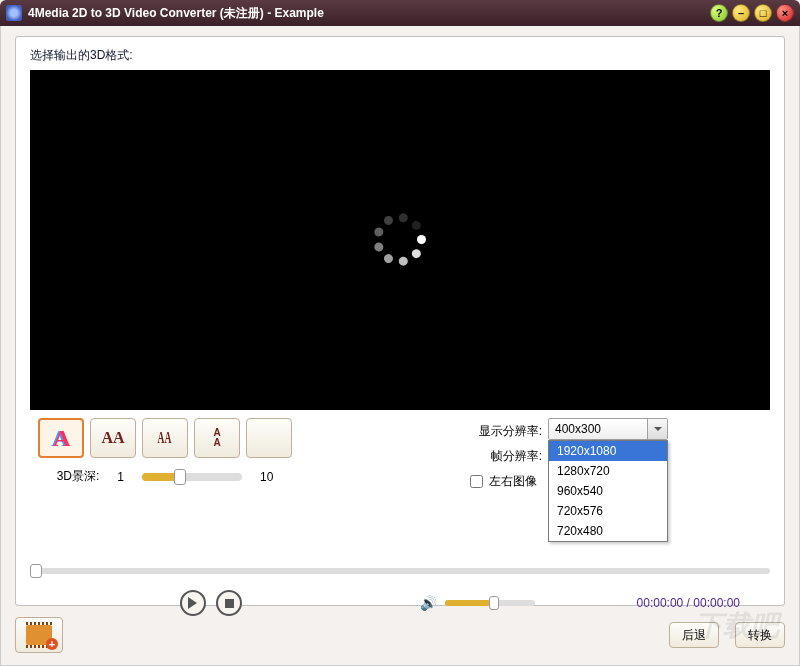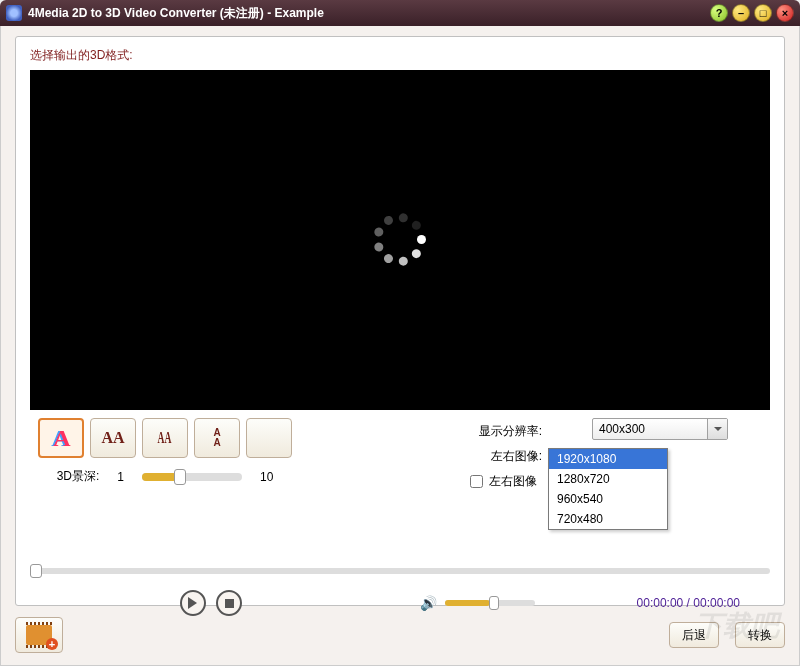--- a/index.html
+++ b/index.html
@@ -33,21 +33,21 @@
   .workarea {
     position: absolute; left: 0; right: 0; top: 26px; bottom: 0;
     background: #f5f1ee;
     border: 1px solid #ccc; border-top: none;
   }
   .panel {
     position: absolute; left: 14px; right: 14px; top: 10px; height: 570px;
     background: #fff; border: 1px solid #c0c0c0; border-radius: 3px;
     padding: 10px 14px;
   }
-  .label3d { font-size: 12px; color: #7f1d1d; margin-bottom: 6px; }
+  .label3d { font-size: 12px; color: #0f172a; margin-bottom: 6px; }
   
   .video {
     width: 100%; height: 340px; background: #000;
     display: flex; align-items: center; justify-content: center;
     position: relative;
   }
   .spinner {
     width: 60px; height: 60px; position: relative;
   }
   .spinner span {
@@ -92,37 +92,37 @@
   .depth-fill { position:absolute; left:0; top:0; height:100%; width:35%; background:#e0b030; border-radius:4px; }
   .depth-thumb { position:absolute; left:32%; top:-4px; width:12px; height:16px; background:#fff; border:1px solid #999; border-radius:3px; }
 
   .settings {
     margin-left: auto; width: 300px; font-size: 12px;
     position: relative;
   }
   .srow { display:flex; align-items:flex-end; margin-bottom: 8px; }
   .srow label { width: 72px; text-align: right; margin-right: 6px; }
   .combo {
-    width: 136px; height: 22px; border: 1px solid #a0a0a0;
+    width: 120px; height: 22px; border: 1px solid #a0a0a0;
     background: linear-gradient(to bottom,#fff,#eee);
     display:flex; align-items:center; padding: 0 6px; position:relative;
-    font-size: 12px; border-radius:2px;margin-left:44px;
+    font-size: 12px; border-radius:2px;
   }
   .combo .arrow {
     position:absolute; right:0; top:0; width:20px; height:100%;
     border-left:1px solid #a0a0a0;
     display:flex;align-items:center;justify-content:center;
     background: linear-gradient(to bottom,#f8f8f8,#ddd);
   }
   .arrow::after { content:""; border:4px solid transparent; border-top-color:#555; margin-top:4px; }
   .chk { display:flex; align-items:center; gap:6px; }
   .chk input { width:13px; height:13px; }
 
   .dropdown {
-    position:absolute; left:78px; top:30px; width:120px;
+    position:absolute; left:78px; top:22px; width:120px;
     background:#fff; border:1px solid #7a7a7a; z-index:10;
     box-shadow: 2px 2px 3px rgba(0,0,0,0.2);
   }
   .dropdown div { padding:3px 8px; font-size:12px; cursor:pointer; }
   .dropdown div.hl { background:#3875d7; color:#fff; }
 
   .seekbar {
     margin-top: 70px; height: 6px; background:#ddd; border-radius:3px;
     position: relative;
   }
@@ -251,24 +251,25 @@
           <label>显示分辨率:</label>
           <div class="combo">
             <span>400x300</span>
             <div class="arrow"></div>
           </div>
         </div>
         <div class="dropdown">
           <div class="hl">1920x1080</div>
           <div>1280x720</div>
           <div>960x540</div>
+          <div>720x576</div>
           <div>720x480</div>
         </div>
         <div class="srow">
-          <label>左右图像:</label>
+          <label>帧分辨率:</label>
         </div>
         <div class="srow chk">
           <input type="checkbox" style="">
           <span>左右图像</span>
         </div>
       </div>
     </div>
 
     <div class="seekbar">
       <div class="seek-thumb"></div>

